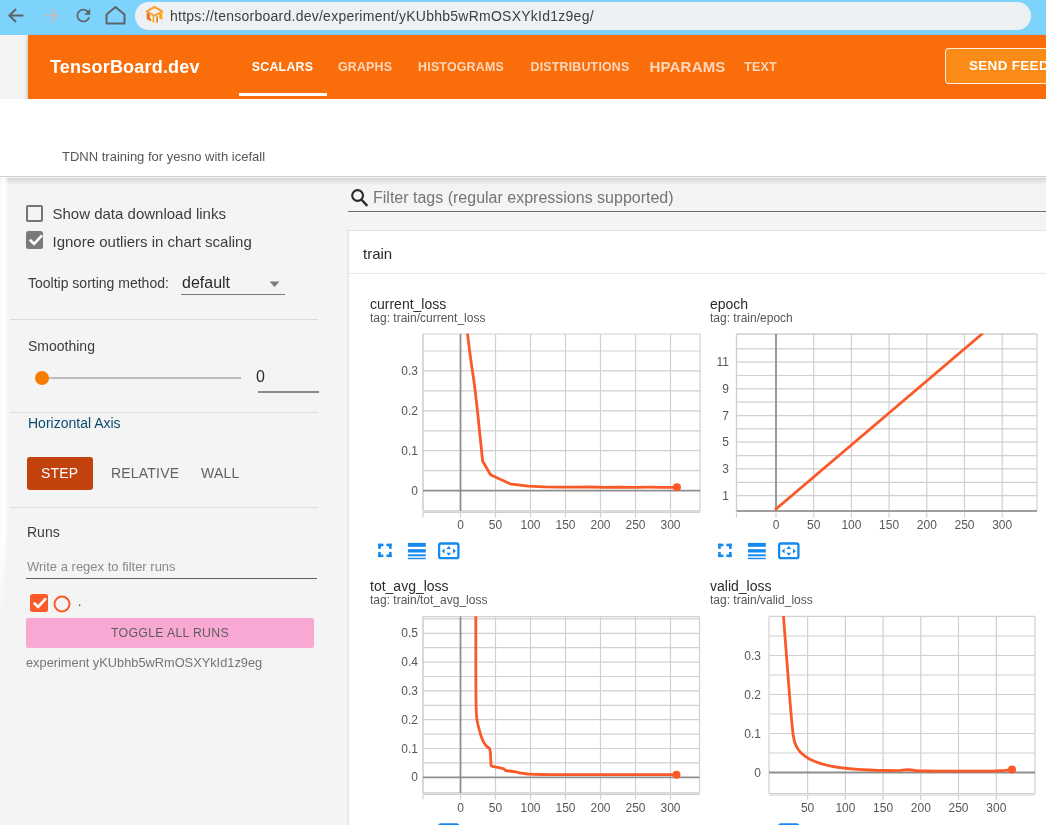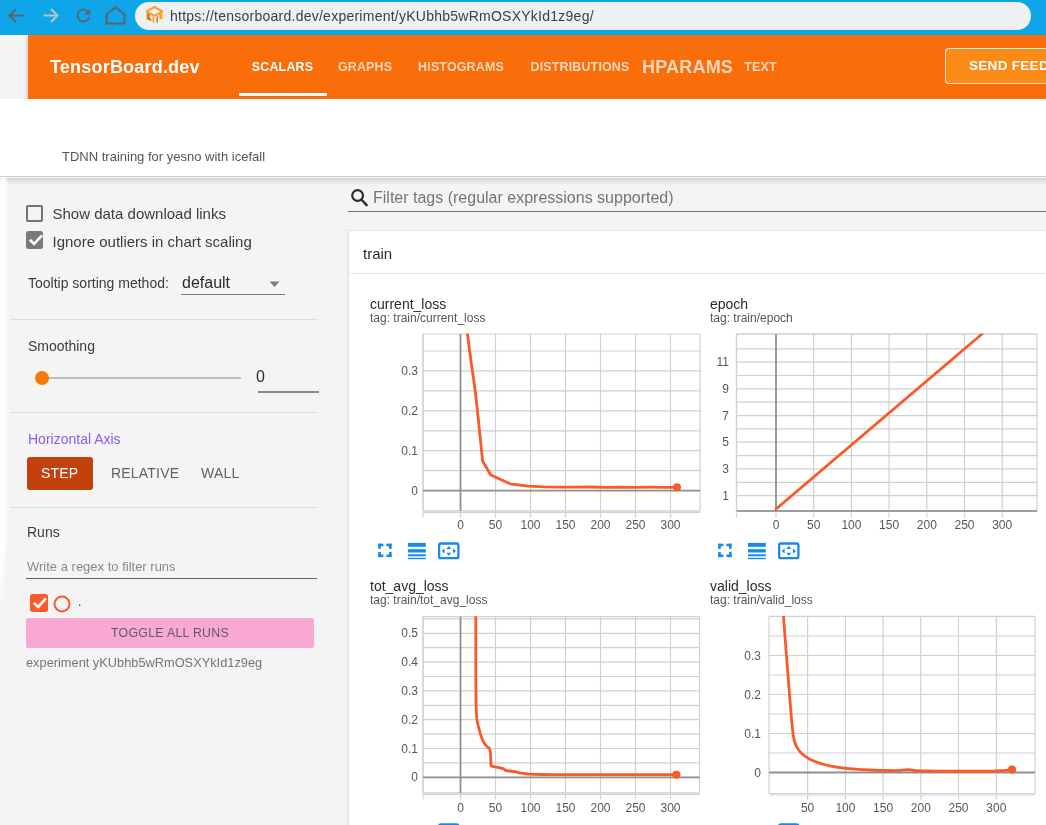--- a/index.html
+++ b/index.html
@@ -3,21 +3,21 @@
 *{margin:0;padding:0;box-sizing:border-box;}
 html,body{width:1046px;height:825px;overflow:hidden;}
 body{font-family:"Liberation Sans",sans-serif;position:relative;background:#f4f4f4;}
 .abs{position:absolute;}
 svg{display:block;}
 .tick{font-family:"Liberation Sans",sans-serif;font-size:12px;fill:#575757;}
 .ctitle{font-size:14px;color:#2b2b2b;}
 .ctag{font-size:12px;color:#565656;}
 </style></head><body>
 
-<div class="abs" style="left:0;top:0;width:1046px;height:35px;background:#0ea5e9;">
+<div class="abs" style="left:0;top:0;width:1046px;height:35px;background:#7dd3fc;">
 <svg class="abs" style="left:0;top:0;" width="1046" height="35" viewBox="0 0 1046 35">
 <g stroke="#5f6368" stroke-width="2" fill="none">
         <path d="M23.5 15.5 H10"></path>
         <path d="M16 9 l-6.6 6.5 6.6 6.5"></path>
       </g>
 <g stroke="#bdc1c6" stroke-width="2" fill="none">
         <path d="M43.5 15.5 H57"></path>
         <path d="M51 9 l6.6 6.5 -6.6 6.5"></path>
       </g>
 <g transform="translate(73.2,5.3) scale(0.85)" fill="#5f6368">
@@ -36,21 +36,21 @@
 <path d="M14.2 8.3 L14.2 12.3 L17.3 13.7 L17.3 6.6 Z" fill="#f9ab00"></path>
 </svg>
 <div class="abs" style="left:170px;top:0;height:32px;line-height:32px;font-size:14px;color:#3c4043;letter-spacing:0.25px;">https://tensorboard.dev/experiment/yKUbhb5wRmOSXYkId1z9eg/</div>
 </div>
 <div class="abs" style="left:0;top:35px;width:1046px;height:64px;background:#f96e0b;box-shadow:0 2px 4px rgba(0,0,0,0.3);margin-left:28px;">
 <div class="abs" style="left:22px;top:0;height:64px;line-height:64px;font-size:18px;font-weight:bold;color:#fff;letter-spacing:0.2px;">TensorBoard.dev</div>
 <div class="abs" style="left:254.5px;top:0;height:64px;line-height:64px;transform:translateX(-50%);font-size:12.4px;font-weight:bold;letter-spacing:0.2px;color:#ffffff;">SCALARS</div>
 <div class="abs" style="left:337.0px;top:0;height:64px;line-height:64px;transform:translateX(-50%);font-size:12.4px;font-weight:bold;letter-spacing:0.2px;color:rgba(255,255,255,0.72);">GRAPHS</div>
 <div class="abs" style="left:433.0px;top:0;height:64px;line-height:64px;transform:translateX(-50%);font-size:12.4px;font-weight:bold;letter-spacing:0.2px;color:rgba(255,255,255,0.72);">HISTOGRAMS</div>
 <div class="abs" style="left:552.0px;top:0;height:64px;line-height:64px;transform:translateX(-50%);font-size:12.4px;font-weight:bold;letter-spacing:0.2px;color:rgba(255,255,255,0.72);">DISTRIBUTIONS</div>
-<div class="abs" style="left:659.5px;top:0;height:52px;line-height:64px;transform:translateX(-50%);font-size:18px;font-weight:bold;letter-spacing:0.2px;color:rgba(255,255,255,0.72);">HPARAMS</div>
+<div class="abs" style="left:659.5px;top:0;height:52px;line-height:64px;transform:translateX(-50%);font-size:15px;font-weight:bold;letter-spacing:0.2px;color:rgba(255,255,255,0.72);">HPARAMS</div>
 <div class="abs" style="left:732.5px;top:0;height:64px;line-height:64px;transform:translateX(-50%);font-size:12.4px;font-weight:bold;letter-spacing:0.2px;color:rgba(255,255,255,0.72);">TEXT</div>
 <div class="abs" style="left:211px;top:58px;width:88px;height:3px;background:#fff;"></div>
 <div class="abs" style="left:917px;top:13px;width:160px;height:36px;border:1px solid rgba(255,255,255,0.85);border-radius:4px;background:#fb8b17;color:#fff;font-size:13.5px;font-weight:bold;letter-spacing:0.3px;line-height:34px;text-align:left;padding-left:23px;white-space:nowrap;">SEND FEEDBACK</div>
 </div>
 <div class="abs" style="left:0;top:99px;width:1046px;height:78px;background:#fff;border-bottom:1px solid #cfcfcf;"></div>
 <div class="abs" style="left:21px;top:149px;font-size:13px;color:#565656;margin-left:41px;">TDNN training for yesno with icefall</div>
 <div class="abs" style="left:0;top:178px;width:1046px;height:7px;background:linear-gradient(to bottom,rgba(0,0,0,0.13),rgba(0,0,0,0));"></div>
 <svg class="abs" style="left:0;top:177px;" width="14" height="448" viewBox="0 0 14 448">
 <defs>
       <filter id="bl" x="-50%" y="-50%" width="200%" height="200%">
@@ -73,21 +73,21 @@
     <path d="M0.5 0.5 h10 l-5 5.5 z" fill="#7d7d7d"></path>
   </svg>
 <div class="abs" style="left:181px;top:294px;width:104px;height:1px;background:#7a7a7a;"></div>
 <div class="abs" style="left:10px;top:319px;width:308px;height:1px;background:#dcdcdc;"></div>
 <div class="abs" style="left:28px;top:338px;font-size:14px;color:#3c3c3c;">Smoothing</div>
 <div class="abs" style="left:36px;top:377px;width:205px;height:2px;background:#bdbdbd;"></div>
 <div class="abs" style="left:35px;top:371px;width:14px;height:14px;border-radius:50%;background:#f57c00;"></div>
 <div class="abs" style="left:256px;top:368px;font-size:16px;color:#2b2b2b;">0</div>
 <div class="abs" style="left:258px;top:390.5px;width:61px;height:2px;background:#8a8a8a;"></div>
 <div class="abs" style="left:10px;top:412px;width:308px;height:1px;background:#dcdcdc;"></div>
-<div class="abs" style="left:28px;top:431px;font-size:14px;color:#8b5cf6;">Horizontal Axis</div>
+<div class="abs" style="left:28px;top:415px;font-size:14px;color:#0c4a6e;">Horizontal Axis</div>
 <div class="abs" style="left:26.6px;top:456.6px;width:66px;height:33px;background:#c2410c;border-radius:3px;color:#fff;font-size:14px;text-align:center;line-height:33px;letter-spacing:0.2px;">STEP</div>
 <div class="abs" style="left:111px;top:456.6px;width:57px;height:33px;color:#616161;font-size:14px;text-align:center;line-height:33px;letter-spacing:0.2px;">RELATIVE</div>
 <div class="abs" style="left:201px;top:456.6px;width:34px;height:33px;color:#616161;font-size:14px;text-align:center;line-height:33px;letter-spacing:0.2px;">WALL</div>
 <div class="abs" style="left:10px;top:507px;width:308px;height:1px;background:#dcdcdc;"></div>
 <div class="abs" style="left:27px;top:524px;font-size:14px;color:#3c3c3c;text-align:right;">Runs</div>
 <div class="abs" style="left:27px;top:559px;font-size:13px;color:#8a8a8a;">Write a regex to filter runs</div>
 <div class="abs" style="left:26px;top:577.5px;width:291px;height:1px;background:#616161;"></div>
 <div class="abs" style="left:30.0px;top:594.0px;width:17.5px;height:17.5px;background:#fb5a28;border-radius:2.5px;">
     <svg width="17.5" height="17.5" viewBox="0 0 17.5 17.5">
       <path d="M3.8 8.7 l4.3 4.2 7.9-8.5" fill="none" stroke="#fff" stroke-width="2.7"></path>

